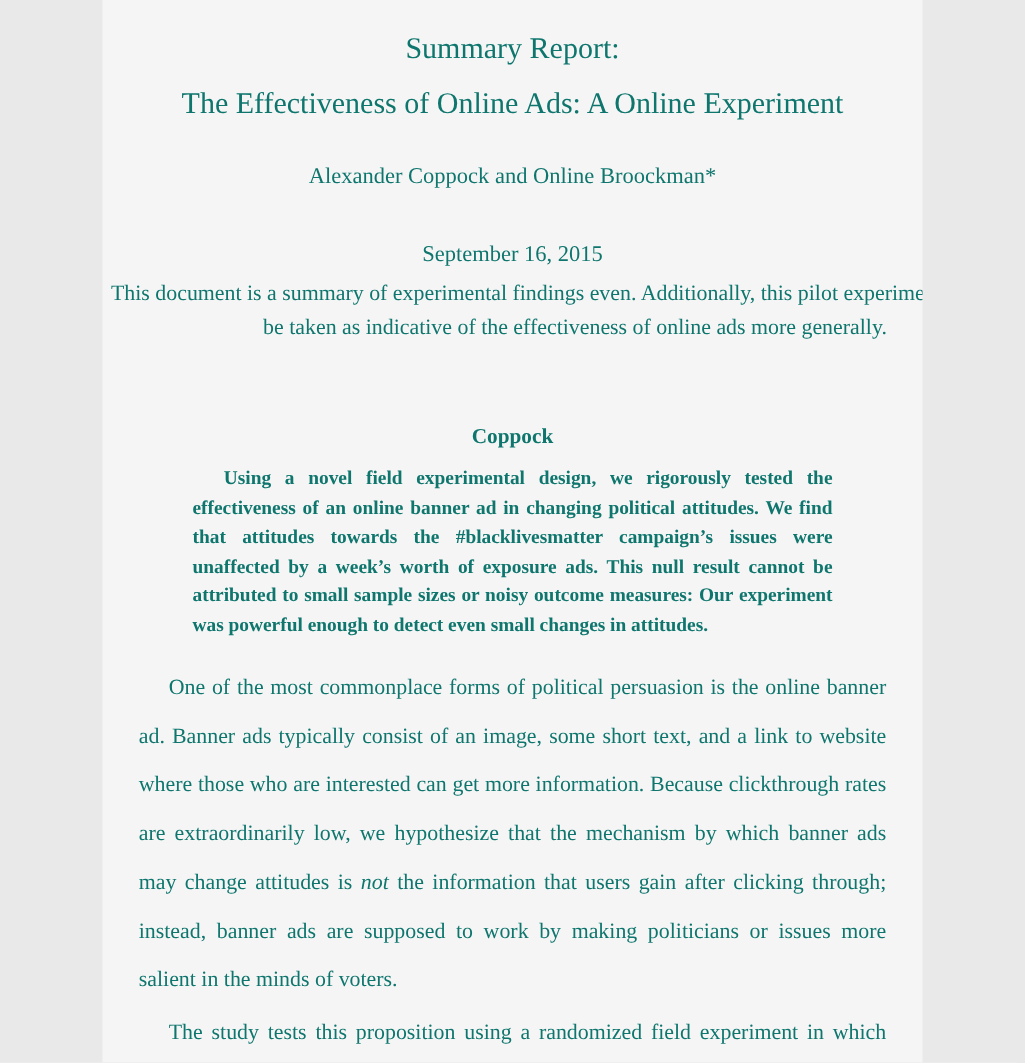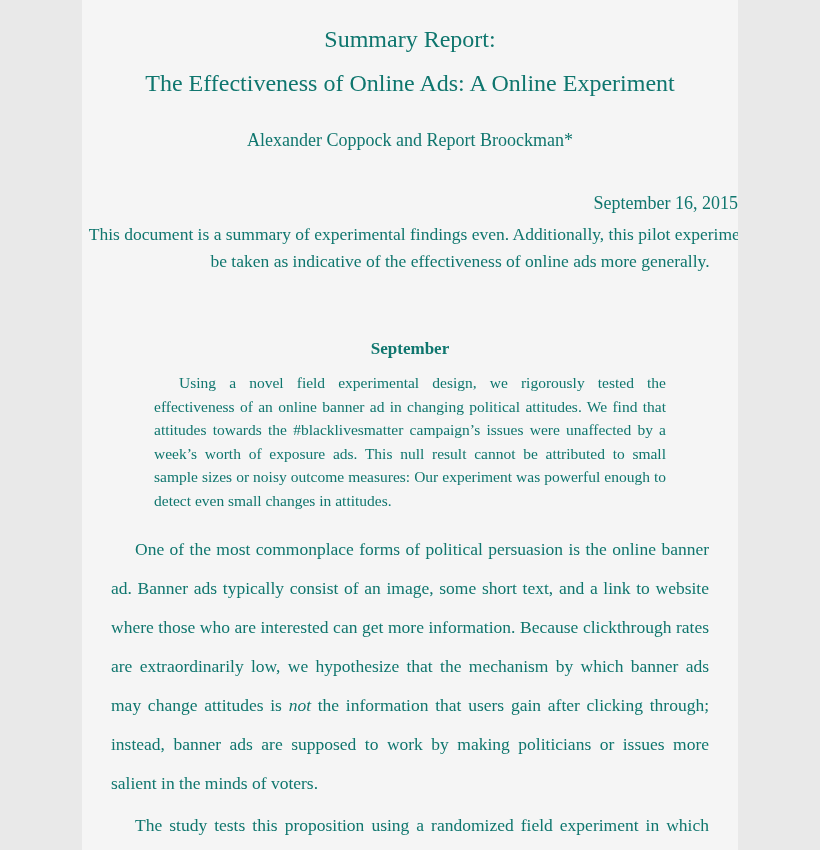--- a/index.html
+++ b/index.html
@@ -29,21 +29,21 @@
   .title-line.second {
     margin-top: 14px;
   }
   .author-line {
     text-align: center;
     font-size: 18px;
     line-height: 22px;
     margin-top: 31px;
   }
   .date-line {
-    text-align: right;
+    text-align: center;
     font-size: 18px;
     line-height: 22px;
     margin-top: 41px;
   }
   .note-block {
     text-align: center;
     font-size: 17.5px;
     line-height: 27px;
     width: 756px;
     margin: 7px auto 0 auto;
@@ -54,20 +54,21 @@
     line-height: 22px;
     font-weight: bold;
     margin-top: 63px;
   }
   .abstract-text {
     font-size: 15.5px;
     line-height: 23.5px;
     text-align: justify;
     margin: 11px 72px 0 72px;
     text-indent: 25px;
+    font-weight: bold;
   }
   .body-paragraph {
     font-size: 17.5px;
     line-height: 39px;
     text-align: justify;
     margin: 0 29px;
     text-indent: 24px;
   }
   .body-paragraph.first {
     margin-top: 18px;
@@ -81,27 +82,27 @@
 </style>
 </head>
 <body>
 
 <div class="page">
 
   <div class="title-line">Summary Report:</div>
 
   <div class="title-line second">The Effectiveness of Online Ads: A Online Experiment</div>
 
-  <div class="author-line">Alexander Coppock and Report Broockman*</div>
+  <div class="author-line">Alexander Coppock and Online Broockman*</div>
 
   <div class="date-line">September 16, 2015</div>
 
   <div class="note-block">This document is a summary of experimental findings even. Additionally, this pilot experiment should not be taken as indicative of the effectiveness of online ads more generally.</div>
 
-  <div class="abstract-heading">September</div>
+  <div class="abstract-heading">Coppock</div>
 
   <div class="abstract-text">Using a novel field experimental design, we rigorously tested the effectiveness of an online banner ad in changing political attitudes. We find that attitudes towards the #blacklivesmatter campaign’s issues were unaffected by a week’s worth of exposure ads. This null result cannot be attributed to small sample sizes or noisy outcome measures: Our experiment was powerful enough to detect even small changes in attitudes.</div>
 
   <div class="body-paragraph first"><span>One of the most commonplace forms of political persuasion is the online banner ad. Banner ads typically consist of an image, some short text, and a link to website where those who are interested can get more information. Because clickthrough rates are extraordinarily low, we hypothesize that the mechanism by which banner ads may change attitudes is </span><span class="emphasis">not</span><span> the information that users gain after clicking through; instead, banner ads are supposed to work by making politicians or issues more salient in the minds of voters.</span></div>
 
   <div class="body-paragraph second">The study tests this proposition using a randomized field experiment in which some subjects are exposed to ads while others are not. We find that, at least in this experiment, banner ads did not change minds towards a recent political issue. Further, the ads did not even make the issue more salient in subjects’ minds.</div>
 
 </div>
 
 </body></html>

